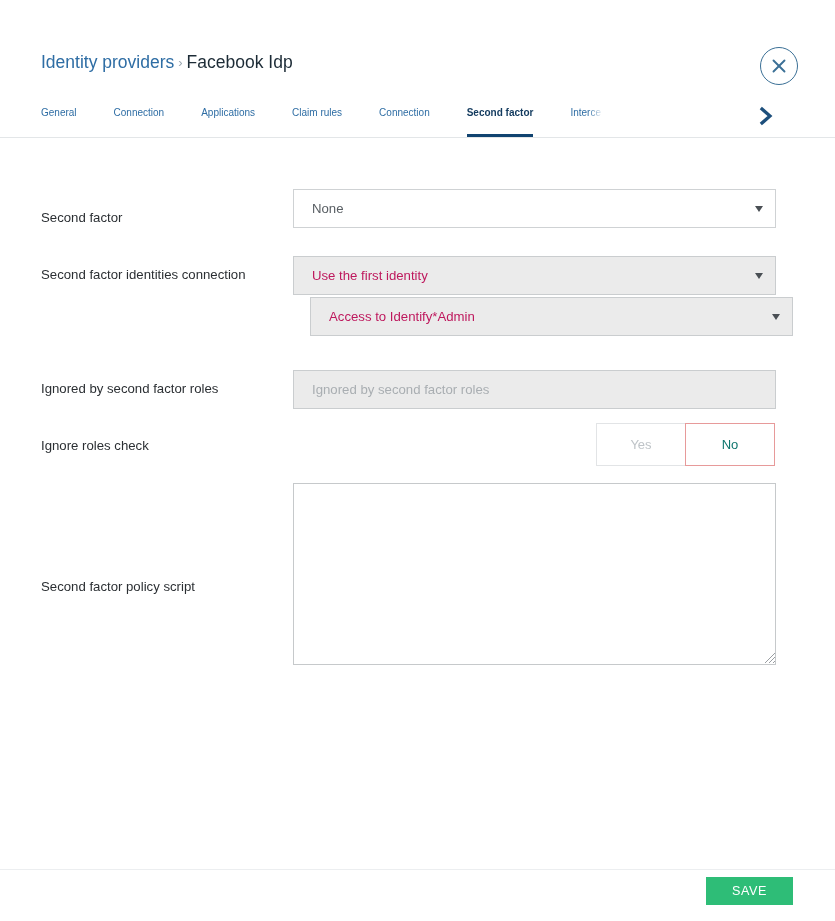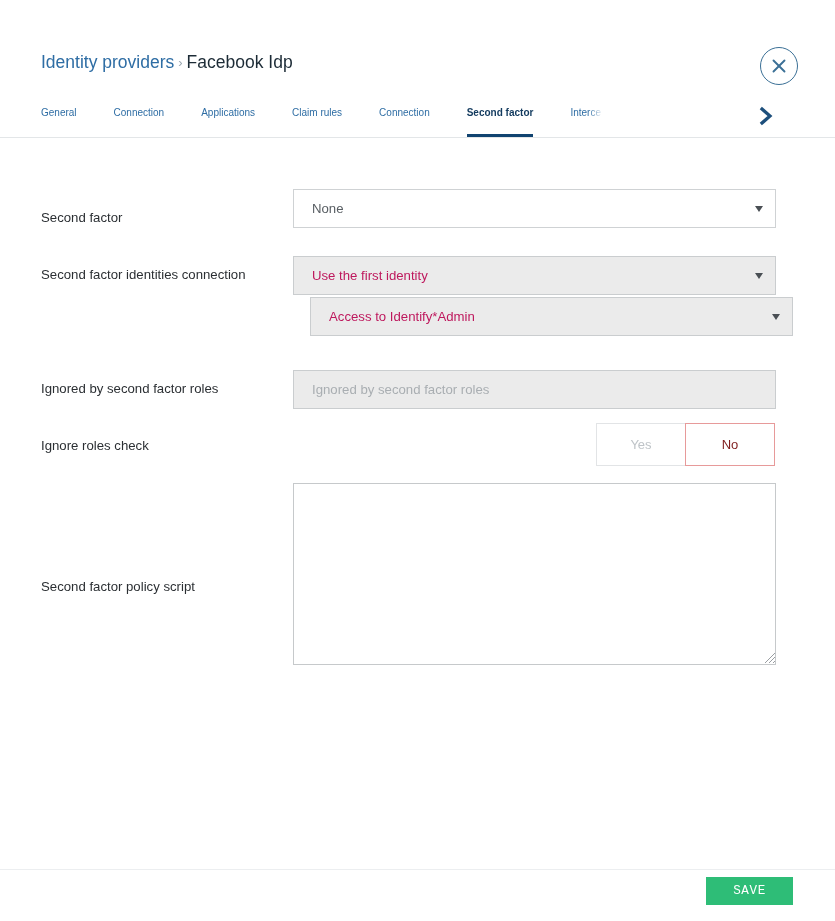--- a/index.html
+++ b/index.html
@@ -178,21 +178,21 @@
     justify-content: center;
     font-size: 13px;
     background: #ffffff;
     border: 1px solid #e2e4e6;
     color: #bfc4c8;
     cursor: pointer;
   }
   .toggle .opt + .opt { margin-left: -1px; }
   .toggle .opt.selected {
     border-color: #e79a9a;
-    color: #7f1d1d;
+    color: #0f766e;
     z-index: 2;
   }
 
   
   .script-area {
     position: absolute;
     left: 293px;
     width: 483px;
     height: 182px;
     border: 1px solid #c6c9cb;
@@ -218,21 +218,21 @@
   .save-btn {
     position: absolute;
     right: 42px;
     top: 7px;
     width: 87px;
     height: 28px;
     background: #2ebd77;
     color: #ffffff;
     border: none;
     font-size: 12.6px;
-    font-family: Liberation Mono, monospace;
+    font-family: Liberation Sans, sans-serif;
     letter-spacing: 0.6px;
     cursor: pointer;
   }
 </style>
 </head>
 <body>
 
 <div class="panel">
 
   <div class="header">

